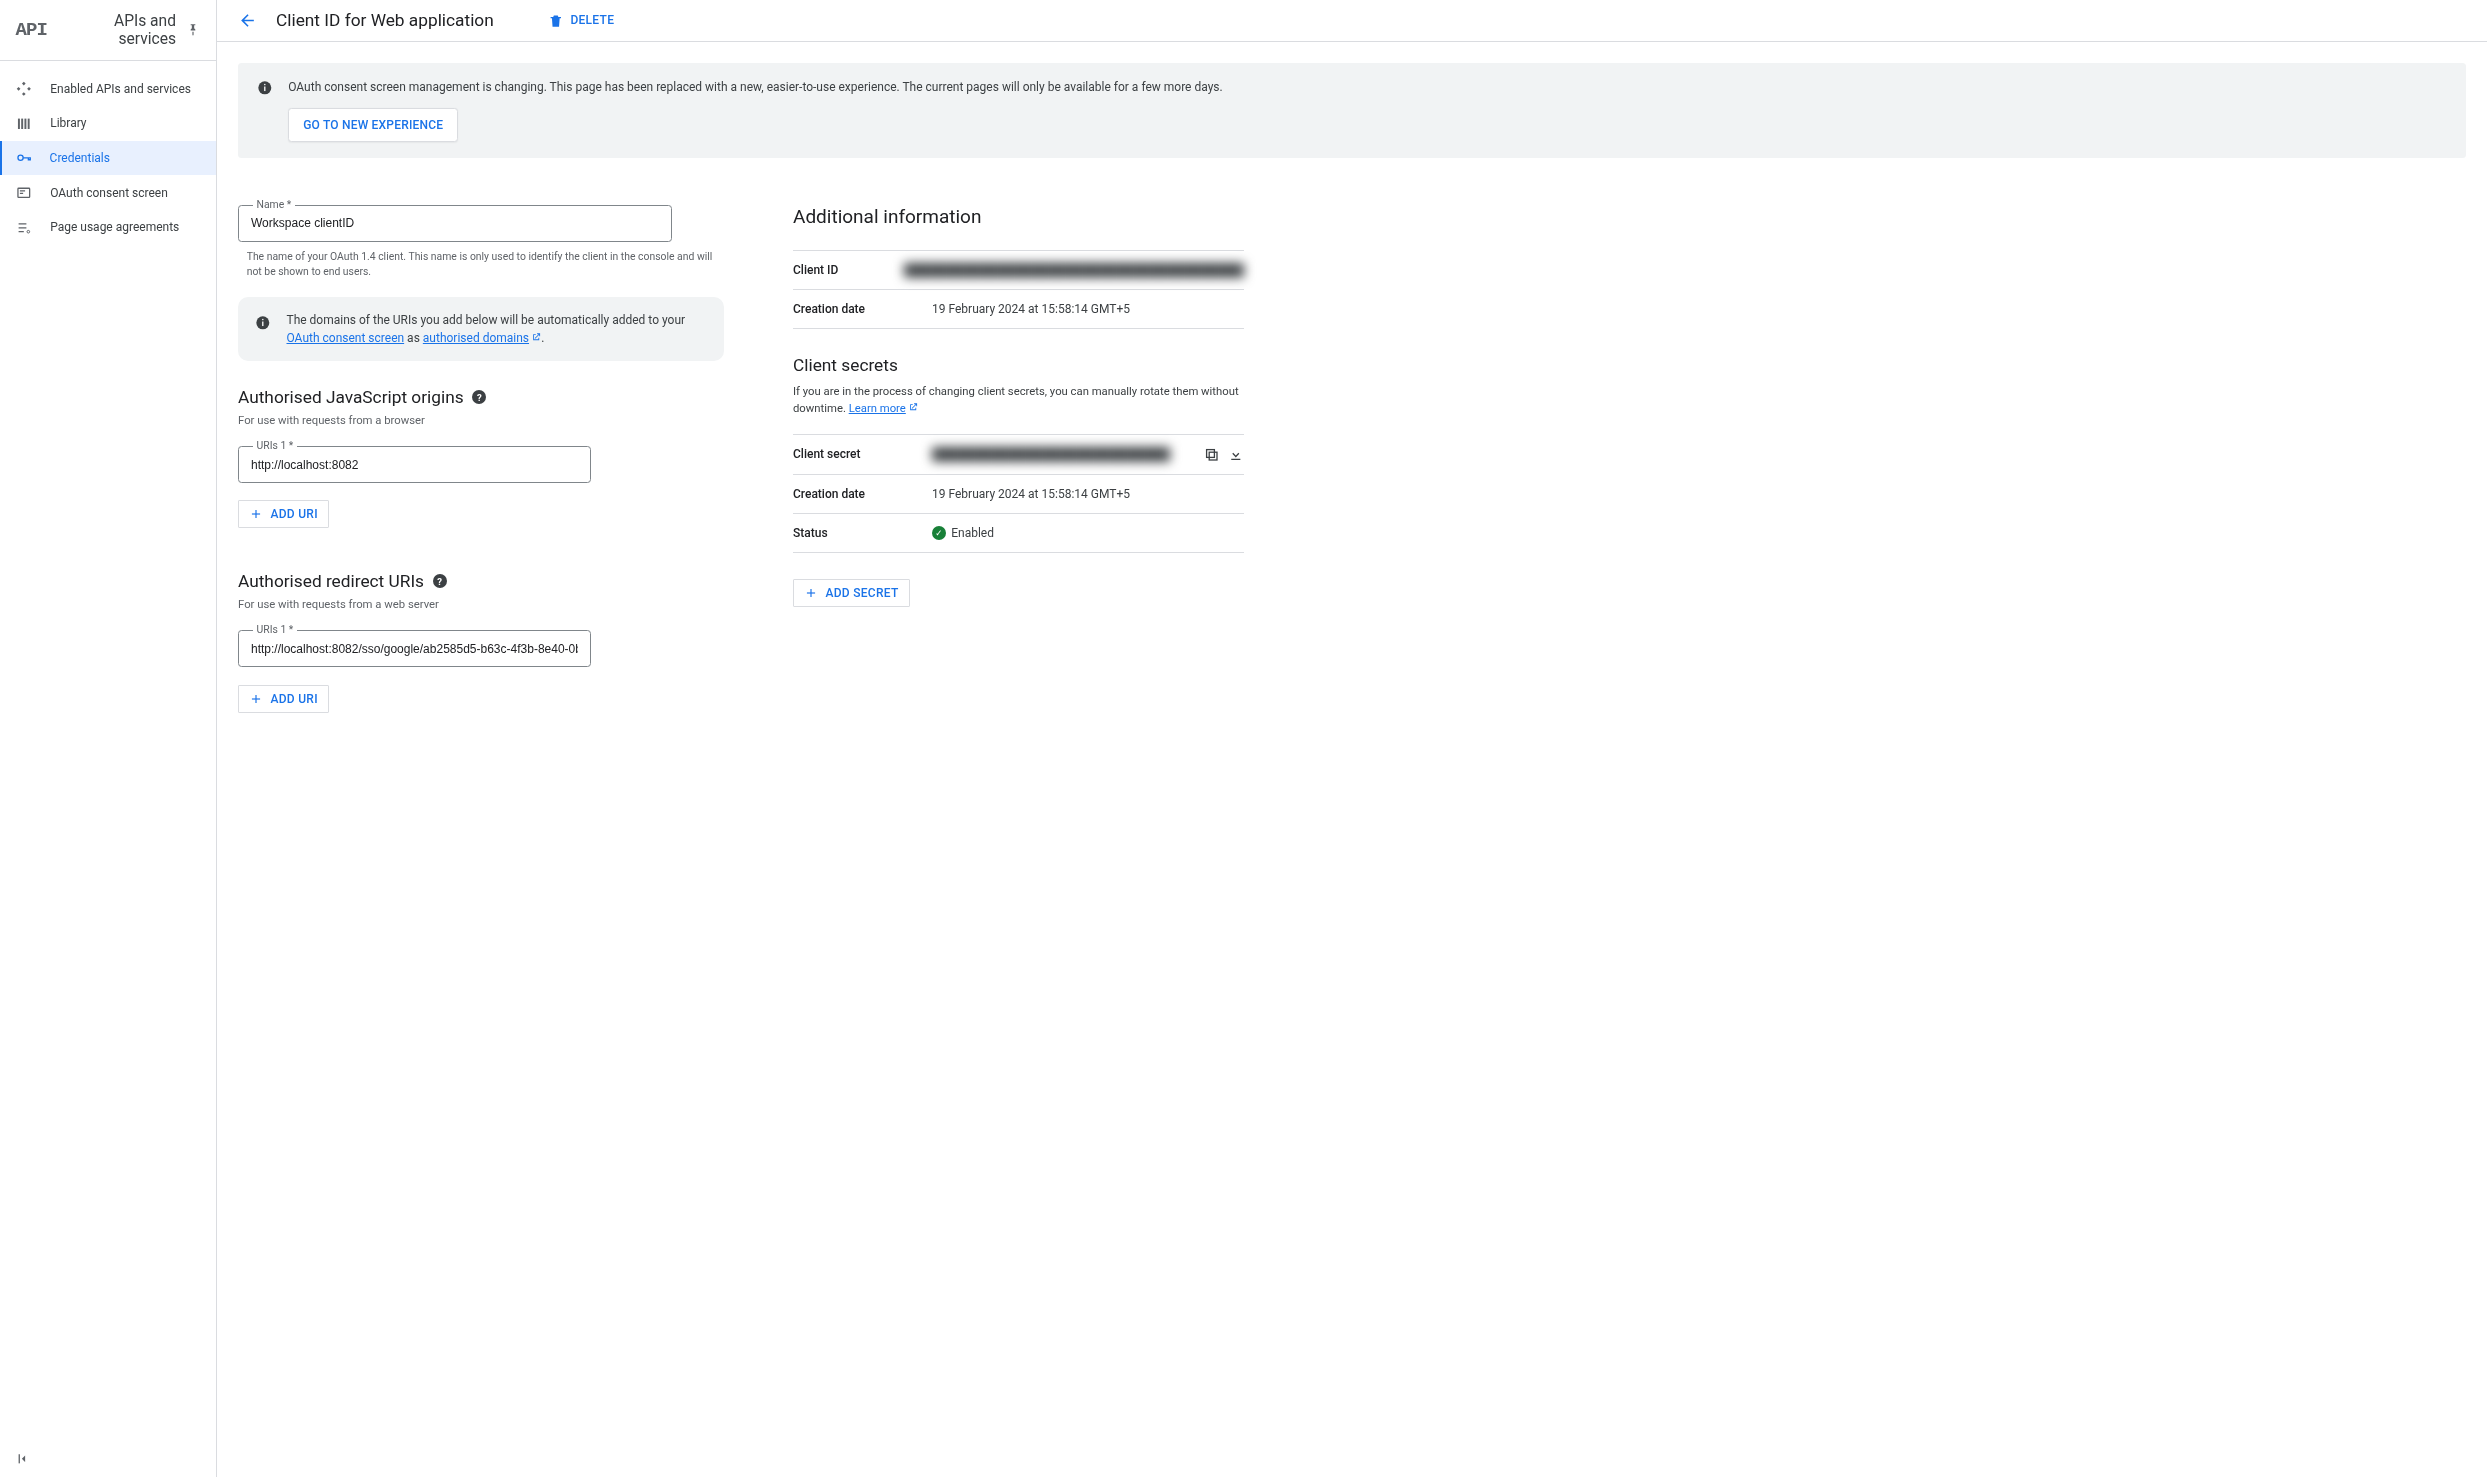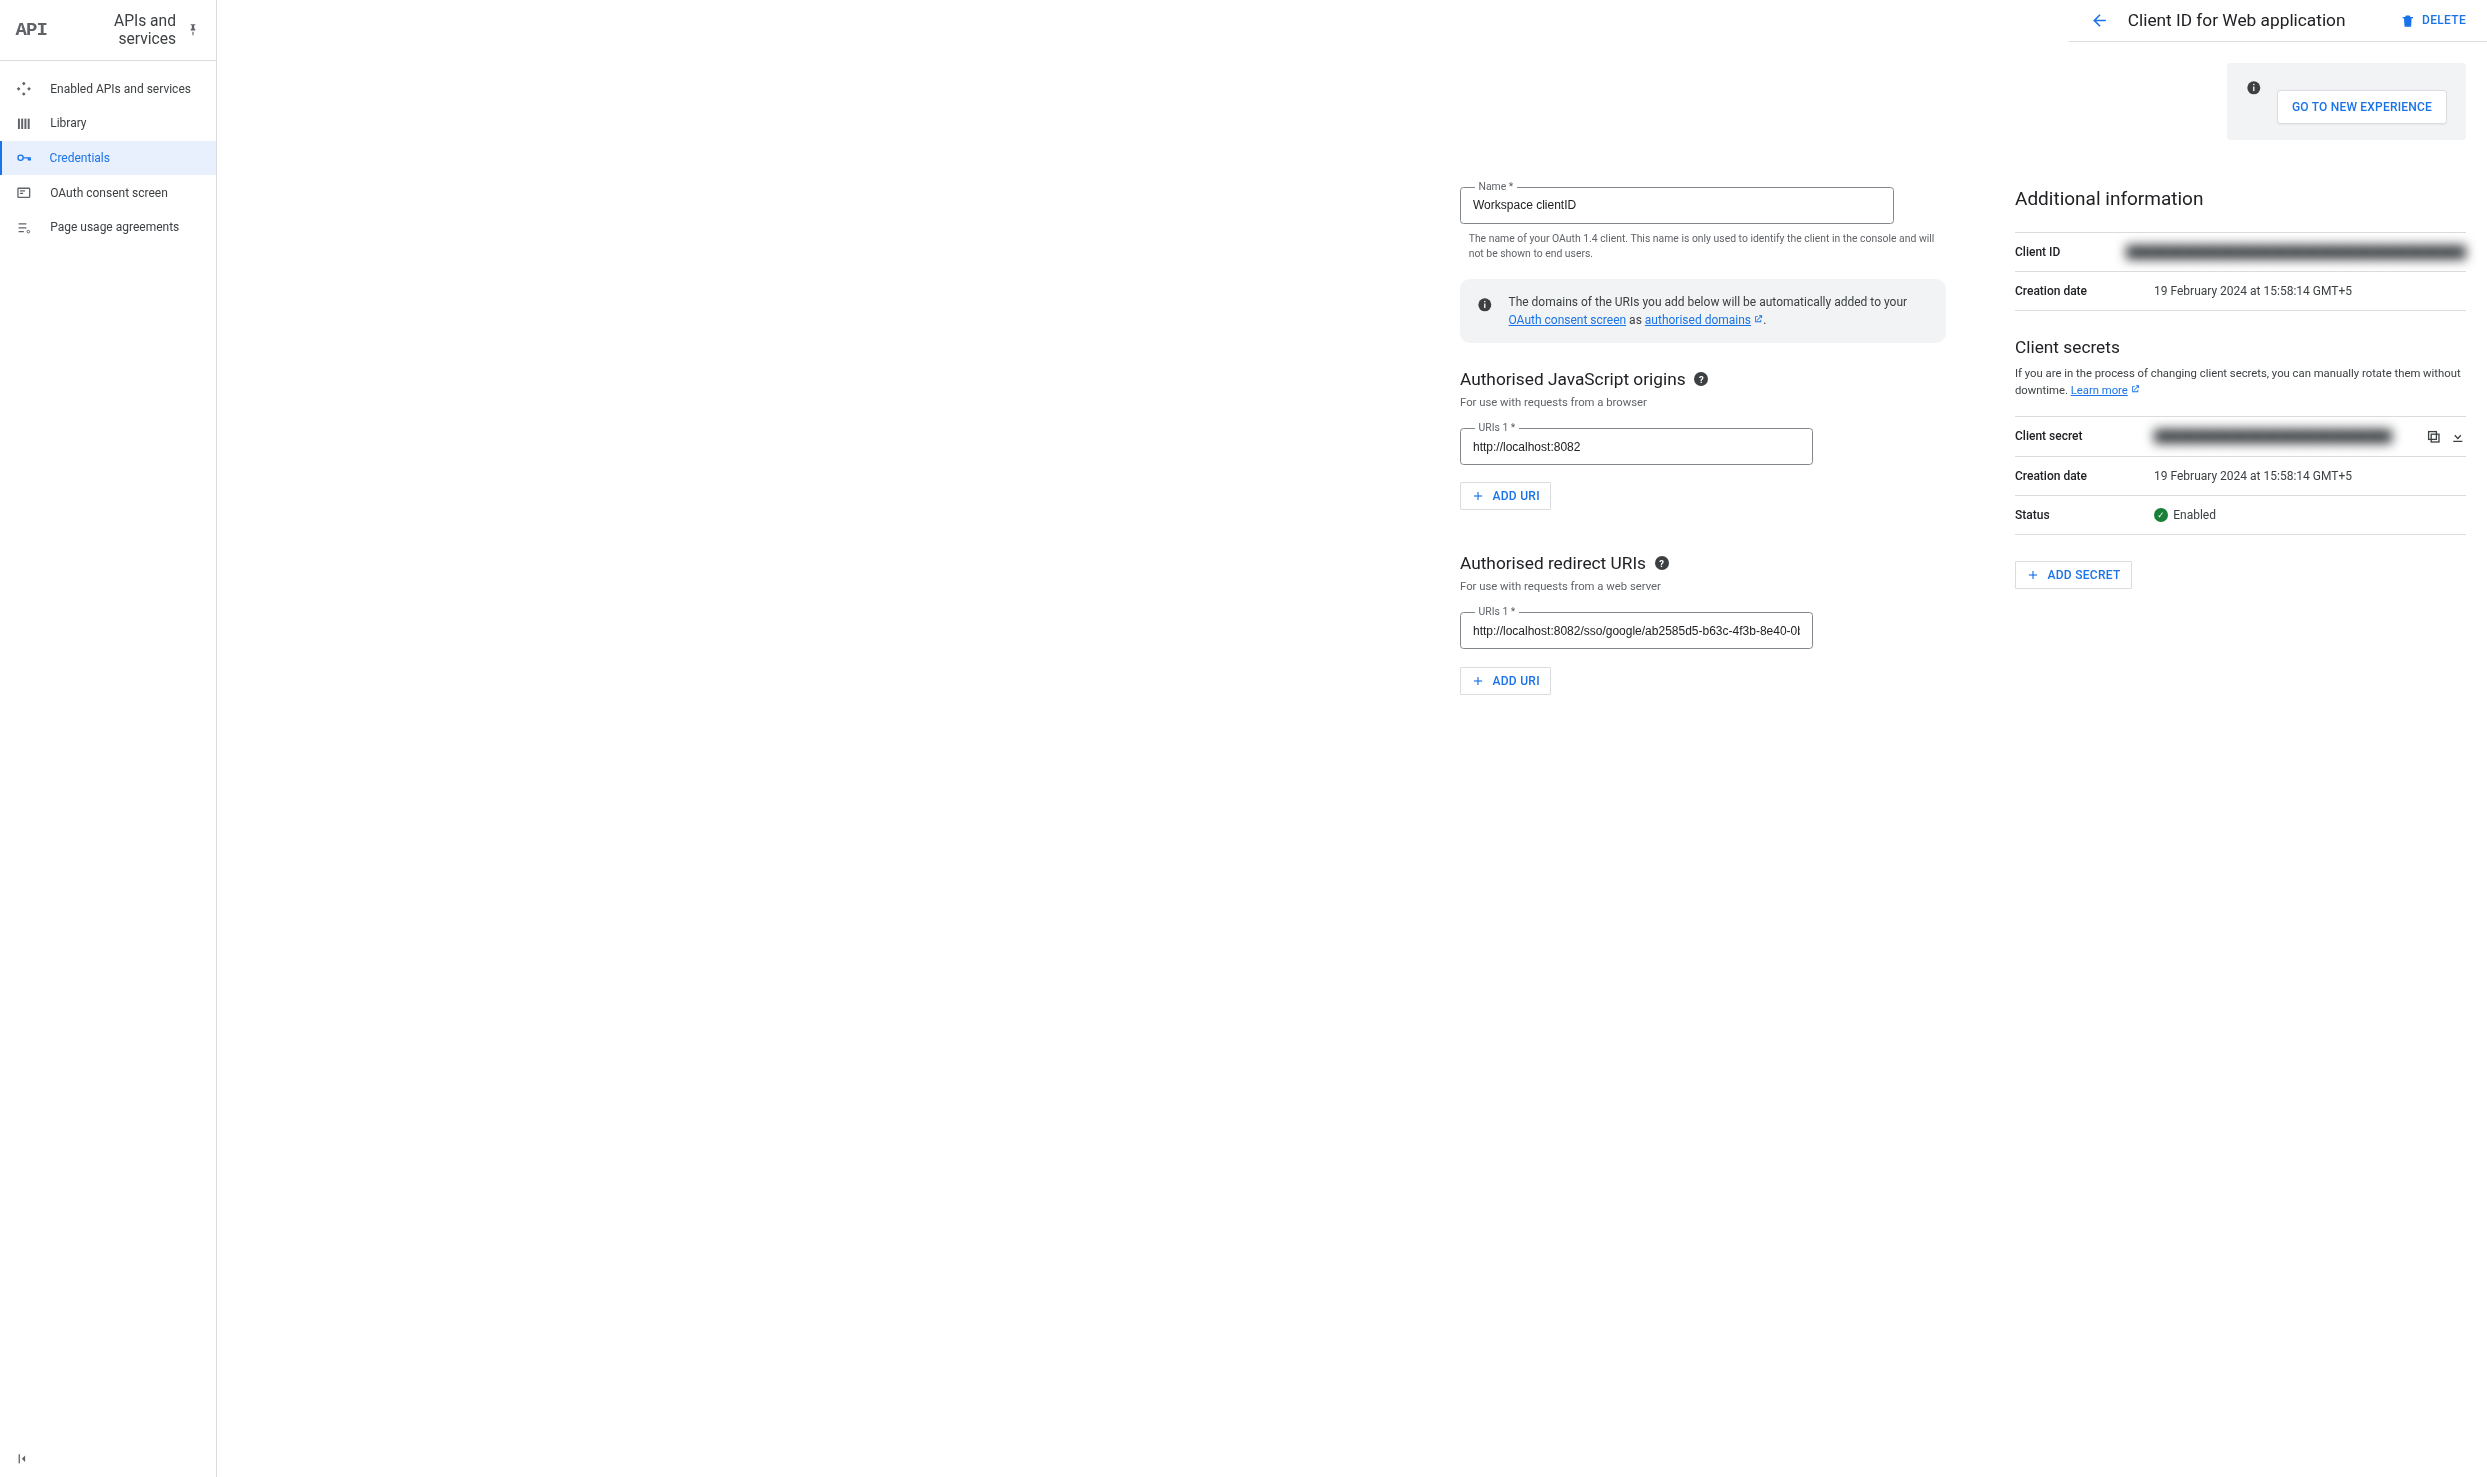--- a/index.html
+++ b/index.html
@@ -10,21 +10,21 @@
   .api-logo { font-family: 'Courier New', monospace; font-weight: 700; font-size: 19px; color: #5f6368; letter-spacing: -0.9px; }
   .sidebar-title { font-size: 15.6px; font-weight: 400; color: #3c4043; }
   .pin-icon { margin-left: auto; color: #5f6368; width: 14px; height: 14px; }
   .sidebar-nav { padding-top: 10.4px; }
   .sidebar-item { display: flex; align-items: center; gap: 17.3px; padding: 8.7px 15.6px; cursor: pointer; color: #3c4043; font-size: 12px; }
   .sidebar-item .nav-icon { width: 17.3px; height: 17.3px; color: #5f6368; display:flex; align-items:center; justify-content:center;}
   .sidebar-item.active { background: #e8f0fe; color: #1a73e8; border-left: 2.6px solid #1a73e8; padding-left: 13px;}
   .sidebar-item.active .nav-icon { color: #1a73e8; }
   .sidebar-collapse { position: absolute; bottom: 10.4px; left: 15.6px; color: #5f6368; cursor: pointer; }
 
-  .main { flex: 1; overflow-y: auto; display: flex; flex-direction: column; align-items: flex-end; }
+  .main { flex: 1; overflow-y: auto; display: flex; flex-direction: column; }
   .topbar { display: flex; align-items: center; gap: 19px; padding: 10.4px 21px; border-bottom: 0.9px solid #dadce0; }
   .back-btn { color: #1a73e8; cursor: pointer; display: inline-flex; }
   .page-title { font-size: 17.3px; font-weight: 400; color: #202124; }
   .delete-btn { display: flex; align-items: center; gap: 7px; margin-left: 35px; color: #1a73e8; font-weight: 500; letter-spacing: 0.3px; cursor: pointer; font-size: 12px; }
 
   .content { padding: 21px; display: flex; gap: 69px; }
   .left-col { flex: 0 0 486px; }
   .right-col { flex: 1; max-width: 451px; }
 
   .banner { background: #f1f3f4; border-radius: 3.5px; padding: 15.6px 19px; display: flex; gap: 15.6px; margin-bottom: 26px; }
@@ -157,20 +157,21 @@
     <div style="padding: 21px 21px 0 21px;">
       <div class="banner">
         <span class="banner-icon">
           <svg width="15.6" height="15.6" viewBox="0 0 24 24" fill="#3c4043">
               <circle cx="12" cy="12" r="10"></circle>
               <rect x="11" y="10" width="2" height="7" fill="#fff"></rect>
               <rect x="11" y="6" width="2" height="2" fill="#fff"></rect>
             </svg>
         </span>
         <div class="banner-body">
+          <div>OAuth consent screen management is changing. This page has been replaced with a new, easier-to-use experience. The current pages will only be available for a few more days.</div>
           <span class="banner-btn">GO TO NEW EXPERIENCE</span>
         </div>
       </div>
     </div>
 
     <div class="content">
       <div class="left-col">
         <div class="field-wrap" style="width: 434px;">
           <span class="field-label">Name *</span>
           <input class="text-input" value="Workspace clientID" style="">

